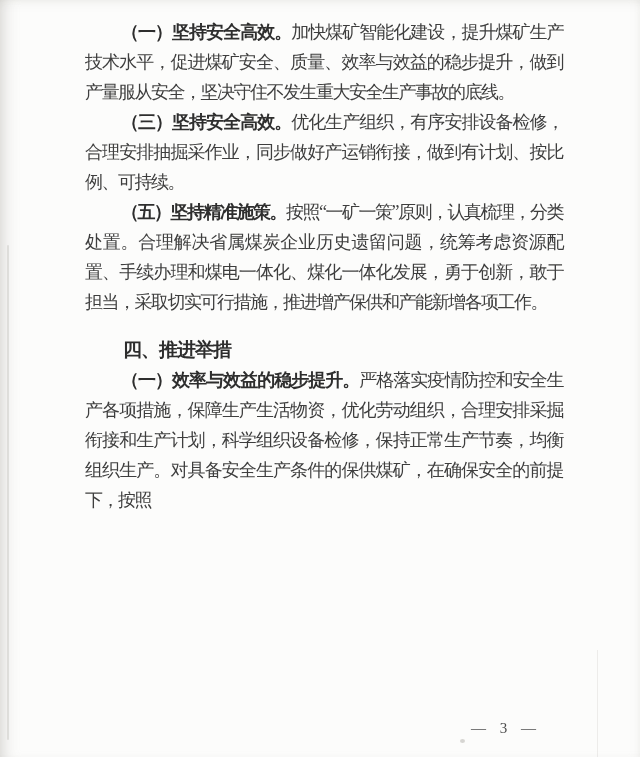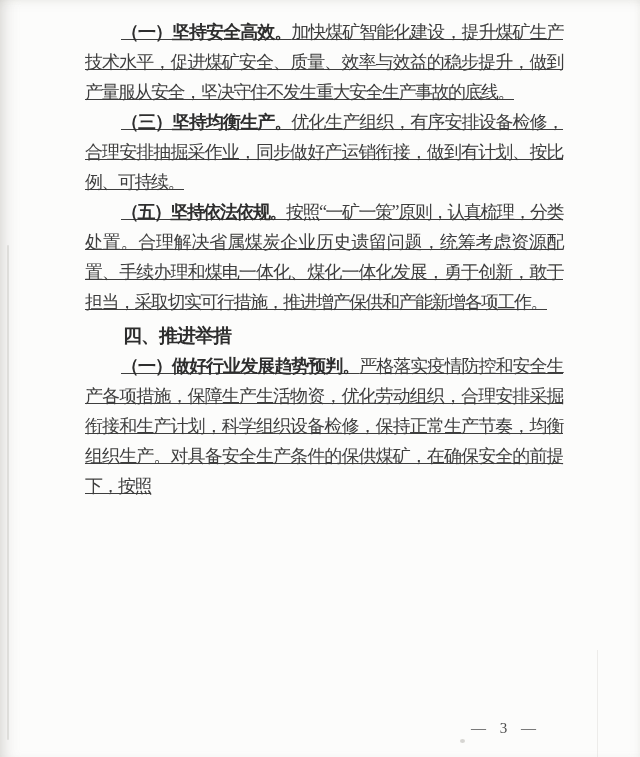--- a/index.html
+++ b/index.html
@@ -26,28 +26,27 @@
     width: 478px;
   }
   p.para {
     margin: 0;
     font-size: 18px;
     line-height: 30px;
     letter-spacing: -1.5px;
     text-align: justify;
     text-indent: 2em;
     color: #3e3e3e;
-    text-decoration: underline;
   }
   p.para .lead {
     font-weight: bold;
     color: #2e2e2e;
   }
   .heading {
-    margin: 4px 0 0 0;
+    margin: 18px 0 0 0;
     font-size: 19px;
     line-height: 30px;
     text-indent: 2em;
     font-weight: bold;
     letter-spacing: -1px;
     color: #2d2d2d;
     font-family: "Liberation Sans", sans-serif;
   }
   .footer {
     position: absolute;
@@ -97,29 +96,29 @@
 </head>
 <body>
 
 <div class="page">
 
   <main class="textblock">
 
     <p class="para"><span class="lead">（一）坚持安全高效。</span><span>加快煤矿智能化建设，提升煤矿生产技术水平，促进煤矿安全、质量、效率与效益的稳步提升，做到产量服从安全，坚决守住不发生重大安全生产事故的底线。</span></p>
 
 
-    <p class="para"><span class="lead">（三）坚持均衡生产。</span><span>优化生产组织，有序安排设备检修，合理安排抽掘采作业，同步做好产运销衔接，做到有计划、按比例、可持续。</span></p>
+    <p class="para"><span class="lead">（三）坚持安全高效。</span><span>优化生产组织，有序安排设备检修，合理安排抽掘采作业，同步做好产运销衔接，做到有计划、按比例、可持续。</span></p>
 
 
-    <p class="para"><span class="lead">（五）坚持依法依规。</span><span>按照“一矿一策”原则，认真梳理，分类处置。合理解决省属煤炭企业历史遗留问题，统筹考虑资源配置、手续办理和煤电一体化、煤化一体化发展，勇于创新，敢于担当，采取切实可行措施，推进增产保供和产能新增各项工作。</span></p>
+    <p class="para"><span class="lead">（五）坚持精准施策。</span><span>按照“一矿一策”原则，认真梳理，分类处置。合理解决省属煤炭企业历史遗留问题，统筹考虑资源配置、手续办理和煤电一体化、煤化一体化发展，勇于创新，敢于担当，采取切实可行措施，推进增产保供和产能新增各项工作。</span></p>
 
     <h2 class="heading">四、推进举措</h2>
 
 
-    <p class="para"><span class="lead">（一）做好行业发展趋势预判。</span><span>严格落实疫情防控和安全生产各项措施，保障生产生活物资，优化劳动组织，合理安排采掘衔接和生产计划，科学组织设备检修，保持正常生产节奏，均衡组织生产。对具备安全生产条件的保供煤矿，在确保安全的前提下，按照</span></p>
+    <p class="para"><span class="lead">（一）效率与效益的稳步提升。</span><span>严格落实疫情防控和安全生产各项措施，保障生产生活物资，优化劳动组织，合理安排采掘衔接和生产计划，科学组织设备检修，保持正常生产节奏，均衡组织生产。对具备安全生产条件的保供煤矿，在确保安全的前提下，按照</span></p>
 
   </main>
 
   <div class="footer">
     <span class="page-number">— 3 —</span>
   </div>
 
   <div class="scan-line-left"></div>
   <div class="scan-line-right"></div>
   <div class="scan-speckle"></div>

